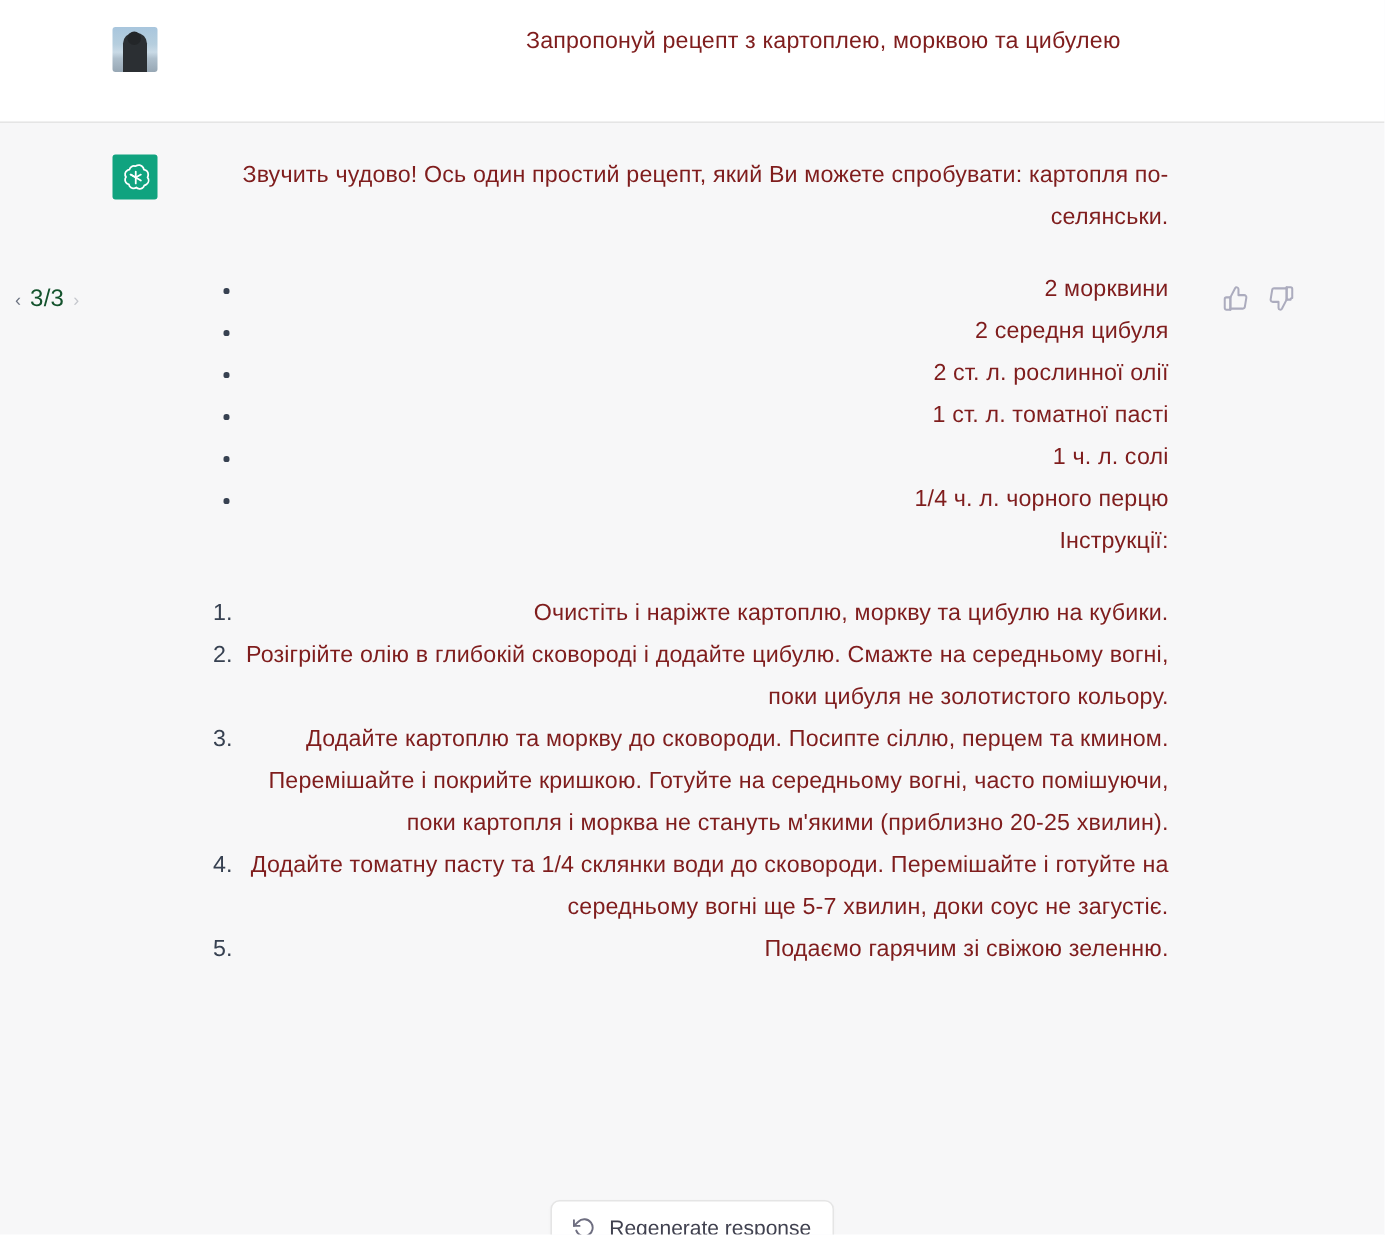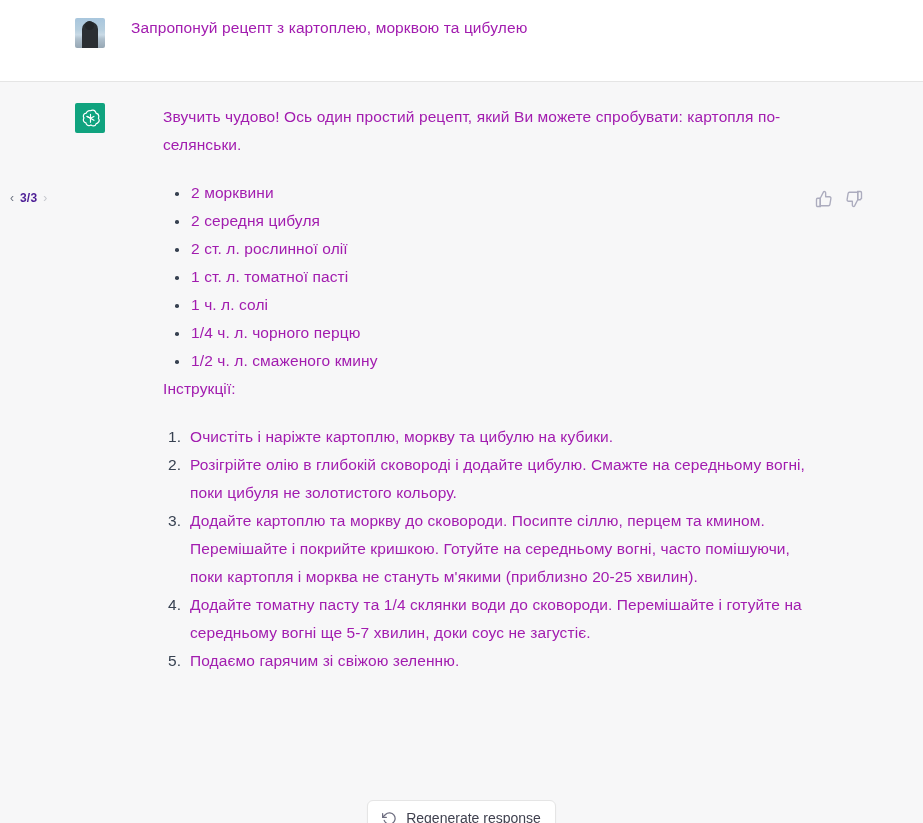--- a/index.html
+++ b/index.html
@@ -84,26 +84,26 @@
   .avatar.gpt-avatar {
     background: #10a37f;
     display: flex;
     align-items: center;
     justify-content: center;
   }
   .avatar.gpt-avatar svg { display: block; }
 
   
   .msg-body {
-    margin-left: 26px;
     width: 642px;
-    color: #a21caf;
+    color: #7f1d1d;
     font-size: 15.5px;
     line-height: 28px;
     letter-spacing: 0.1px;
+    text-align: right;
   }
 
   .msg-row.user .msg-body { line-height: 20px; }
 
   .para { margin-bottom: 0; }
   .para + .para { margin-top: 20px; }
 
   ul.ingredients {
     list-style: none;
     margin-top: 20px;
@@ -155,21 +155,21 @@
     display: flex;
     align-items: center;
     gap: 6px;
     font-size: 12px;
     color: #6b7280;
     user-select: none;
   }
   .pager .chev { font-size: 12px; line-height: 1; }
   .pager .chev.prev { color: #6b7280; }
   .pager .chev.next { color: #c5c7cd; }
-  .pager .count { font-size: 12px; color: #4c1d95; letter-spacing: .2px; font-weight: bold; }
+  .pager .count { font-size: 16px; color: #14532d; letter-spacing: .2px; }
 
   
   .feedback {
     position: absolute;
     right: 60px;
     top: 108px;
     display: flex;
     gap: 12px;
   }
   .feedback .ficon {
@@ -264,21 +264,20 @@
         <div class="para">Звучить чудово! Ось один простий рецепт, який Ви можете спробувати: картопля по-селянськи.</div>
 
 
         <ul class="ingredients">
           <li>2 морквини</li>
           <li>2 середня цибуля</li>
           <li>2 ст. л. рослинної олії</li>
           <li>1 ст. л. томатної пасті</li>
           <li>1 ч. л. солі</li>
           <li>1/4 ч. л. чорного перцю</li>
-          <li>1/2 ч. л. смаженого кмину</li>
         </ul>
 
         <div class="para">Інструкції:</div>
 
         <ol class="instructions">
           <li>Очистіть і наріжте картоплю, моркву та цибулю на кубики.</li>
           <li>Розігрійте олію в глибокій сковороді і додайте цибулю. Смажте на середньому вогні, поки цибуля не золотистого кольору.</li>
           <li>Додайте картоплю та моркву до сковороди. Посипте сіллю, перцем та кмином. Перемішайте і покрийте кришкою. Готуйте на середньому вогні, часто помішуючи, поки картопля і морква не стануть м'якими (приблизно 20-25 хвилин).</li>
           <li>Додайте томатну пасту та 1/4 склянки води до сковороди. Перемішайте і готуйте на середньому вогні ще 5-7 хвилин, доки соус не загустіє.</li>
           <li>Подаємо гарячим зі свіжою зеленню.</li>

